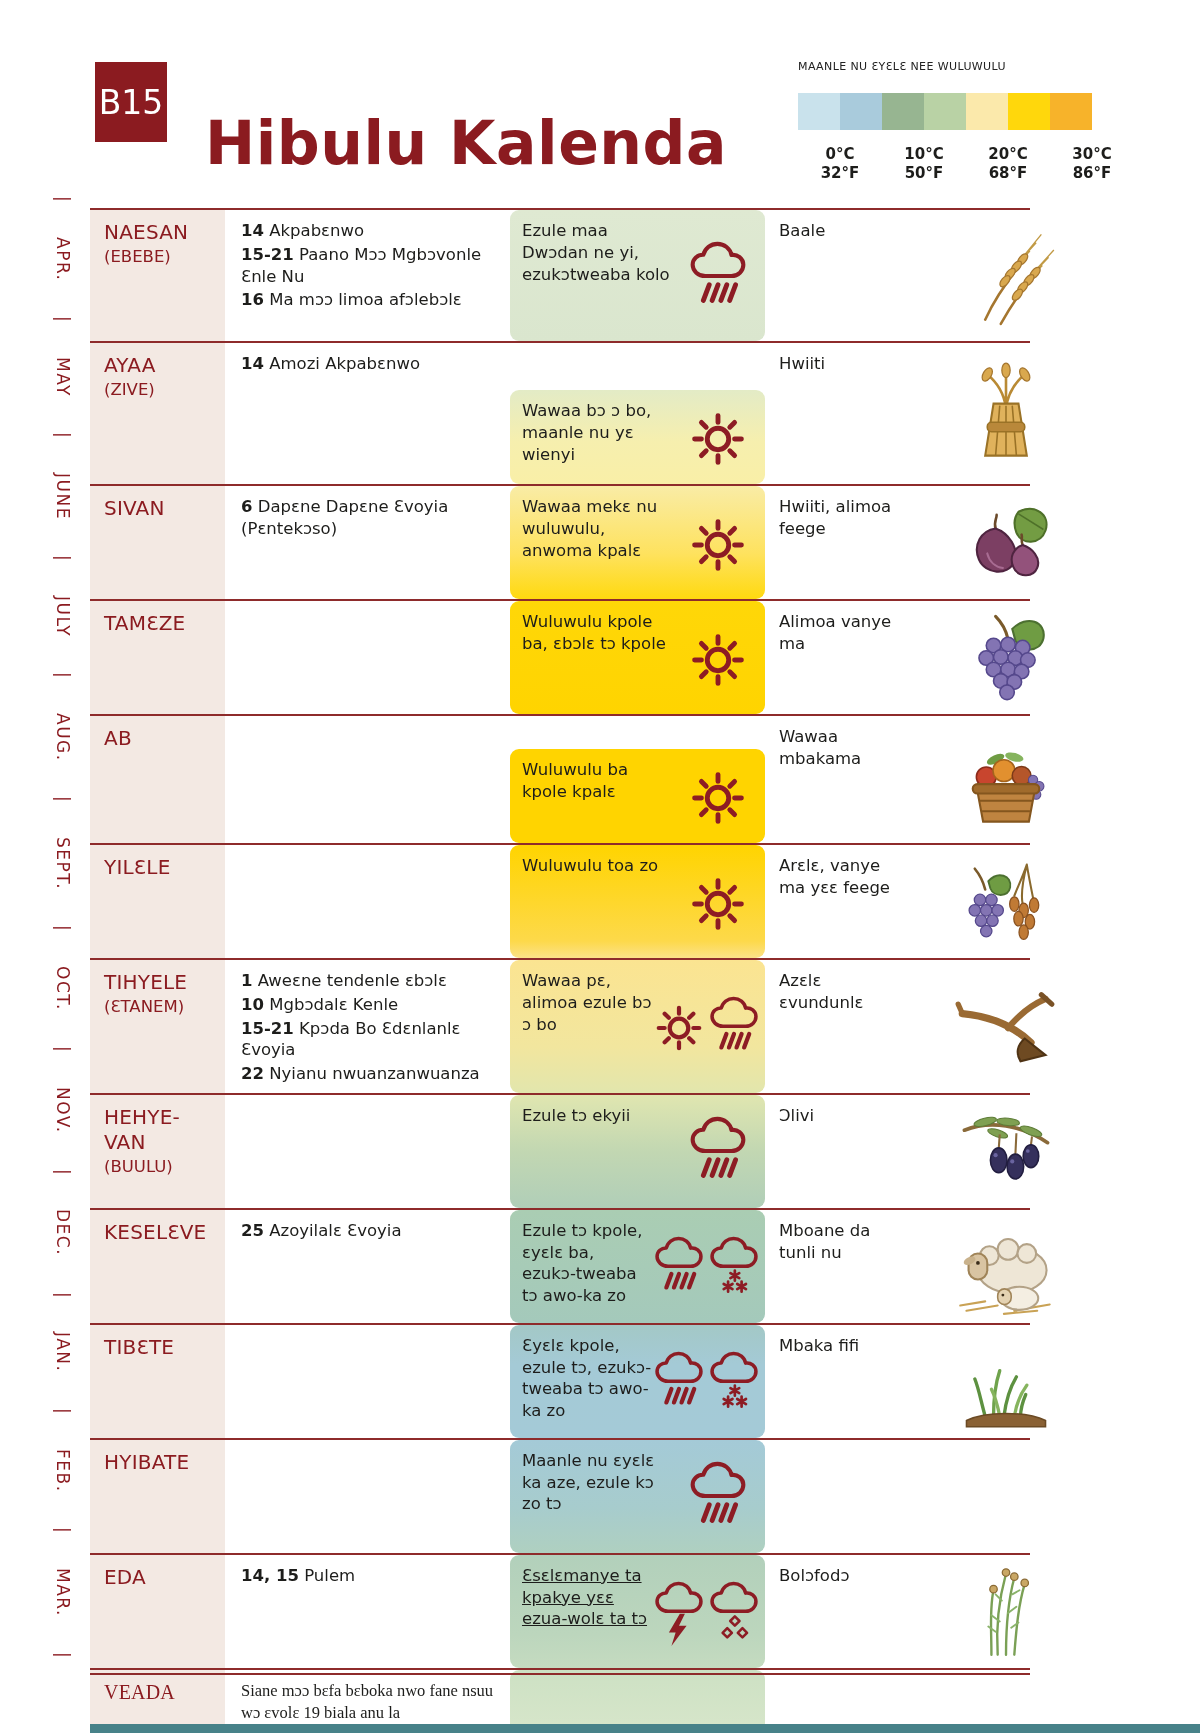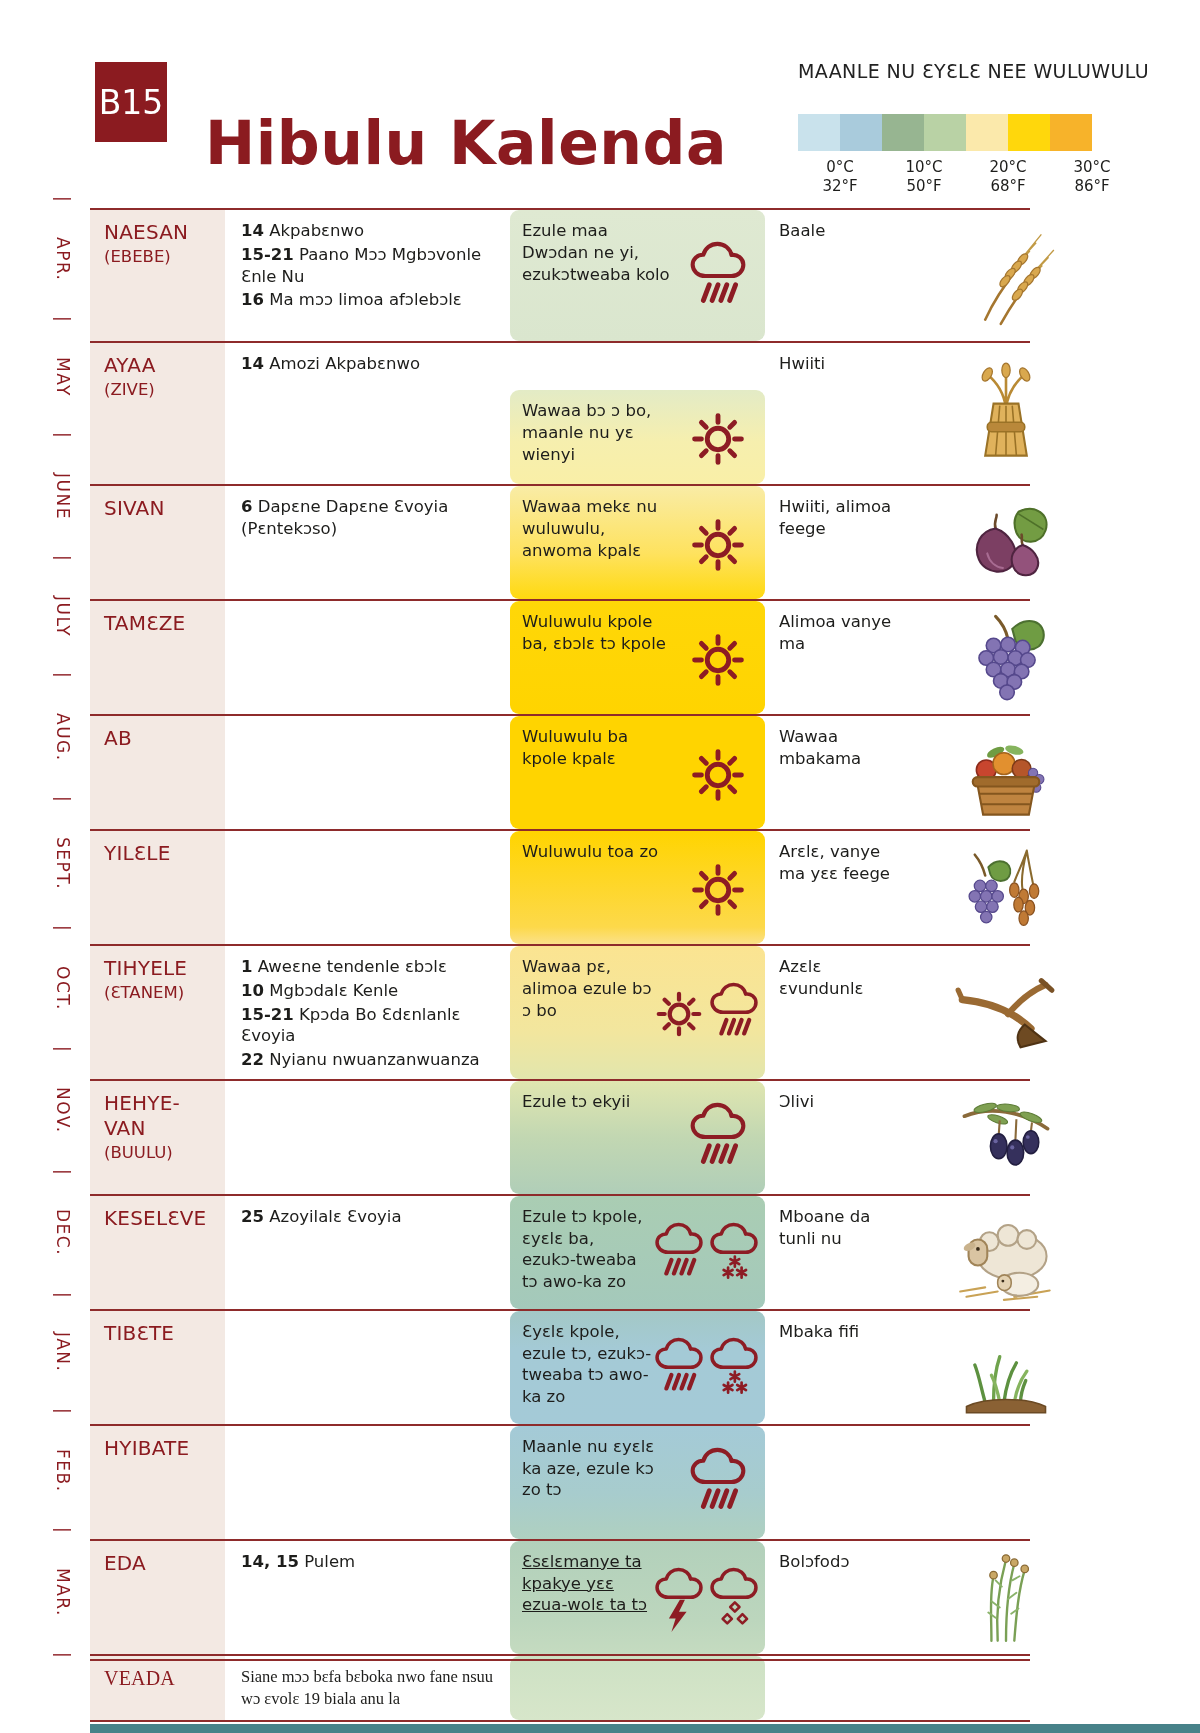--- a/index.html
+++ b/index.html
@@ -6,24 +6,24 @@
   body{font-family:"DejaVu Sans","Liberation Sans",sans-serif;color:#1d1d1b;}
   .page{position:relative;width:1200px;height:1733px;background:#fff;overflow:hidden;}
 
   
   .badge{position:absolute;left:95px;top:62px;width:72px;height:80px;background:#8b1b20;
          color:#fff;font-size:33px;display:flex;align-items:center;justify-content:center;}
   .page-title{position:absolute;left:205px;top:68px;font-size:60px;color:#8b1b20;letter-spacing:.5px;}
 
   
   .legend{position:absolute;left:798px;top:60px;width:294px;}
-  .legend-title{font-size:19px;letter-spacing:.4px;color:#222;white-space:nowrap;margin-bottom:32px;}
+  .legend-title{font-size:11px;letter-spacing:.4px;color:#222;white-space:nowrap;margin-bottom:20px;}
   .legend-bar{display:flex;height:37px;}
   .legend-bar .swatch{flex:1;}
-  .legend-ticks{position:relative;height:42px;margin-top:7px;}
+  .legend-ticks{position:relative;height:42px;margin-top:15px;font-weight:bold;}
   .legend-ticks .tick{position:absolute;transform:translateX(-50%);text-align:center;
                       font-size:15px;line-height:1.25;color:#1d1d1b;white-space:nowrap;}
 
   
   .side-strip{position:absolute;left:48px;top:196px;height:1462px;width:30px;
               writing-mode:vertical-rl;display:flex;justify-content:space-between;align-items:center;
               color:#8b1b20;font-size:17px;}
   .side-month{letter-spacing:1.5px;}
   .tick-mark{font-size:17px;}
 
@@ -456,21 +456,21 @@
               <use href="#pi-grapes"></use>
             </svg></div>
     </div>
   </div>
       <div class="row">
     <div class="cell c-month">
       <div class="month-name">AB</div>
 
     </div>
     <div class="cell c-events"></div>
-    <div class="cell c-weather" style="background: rgb(255, 212, 0);">
+    <div class="cell c-weather" style="background: rgb(255, 212, 0); margin-top: 33px;">
       <div class="weather-text">Wuluwulu ba kpole kpalɛ</div>
       <div class="weather-icons">
             <svg>
               <use href="#wi-sun"></use>
             </svg>
           </div>
     </div>
     <div class="cell c-produce">
       <div class="produce-text">Wawaa mbakama</div>
       <div class="produce-image"><svg width="104" height="104">

